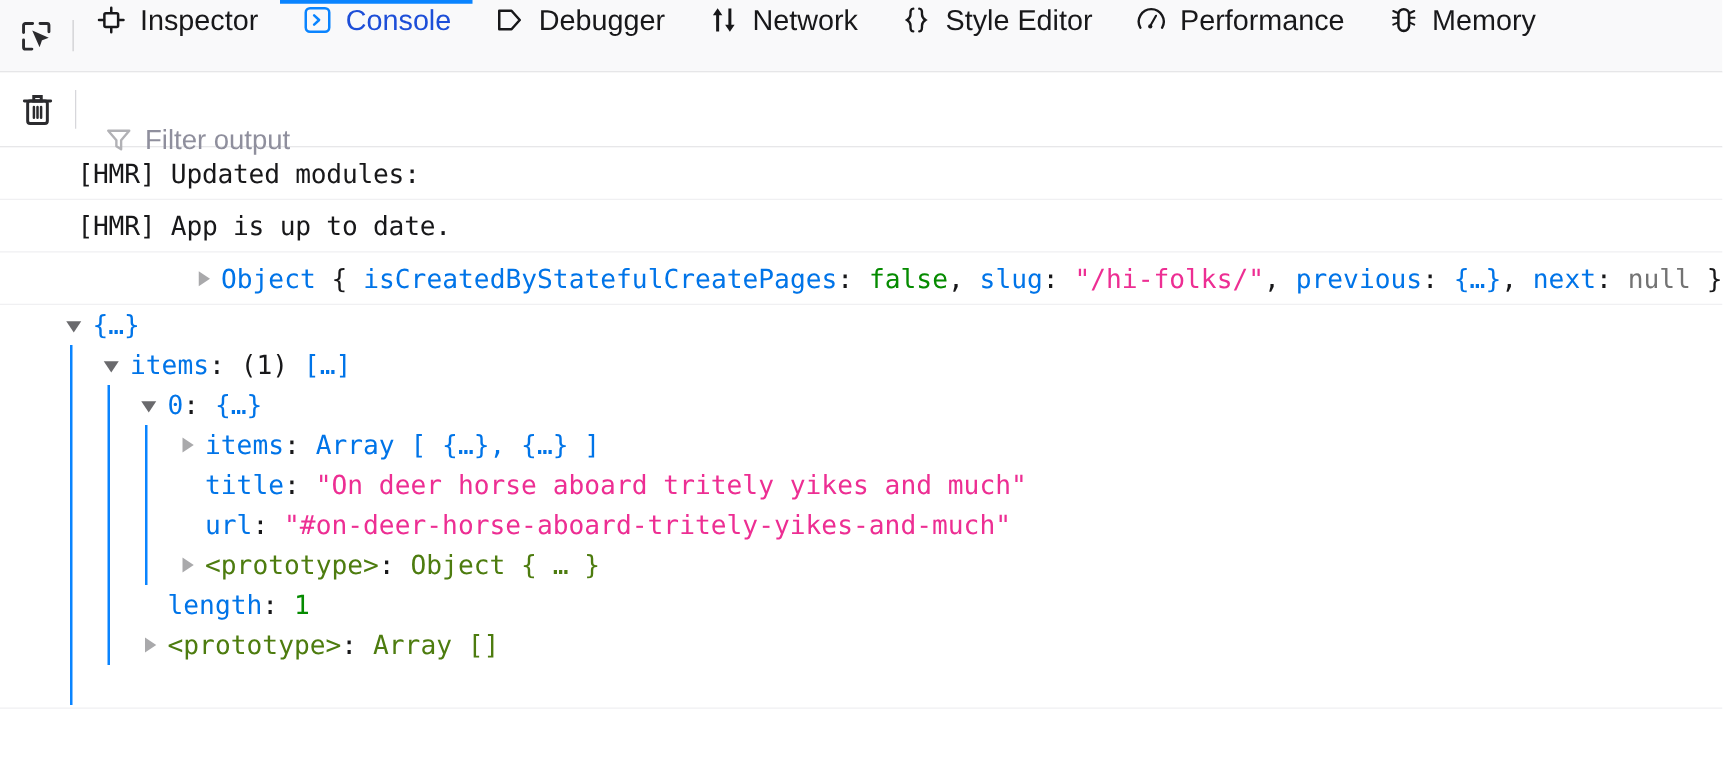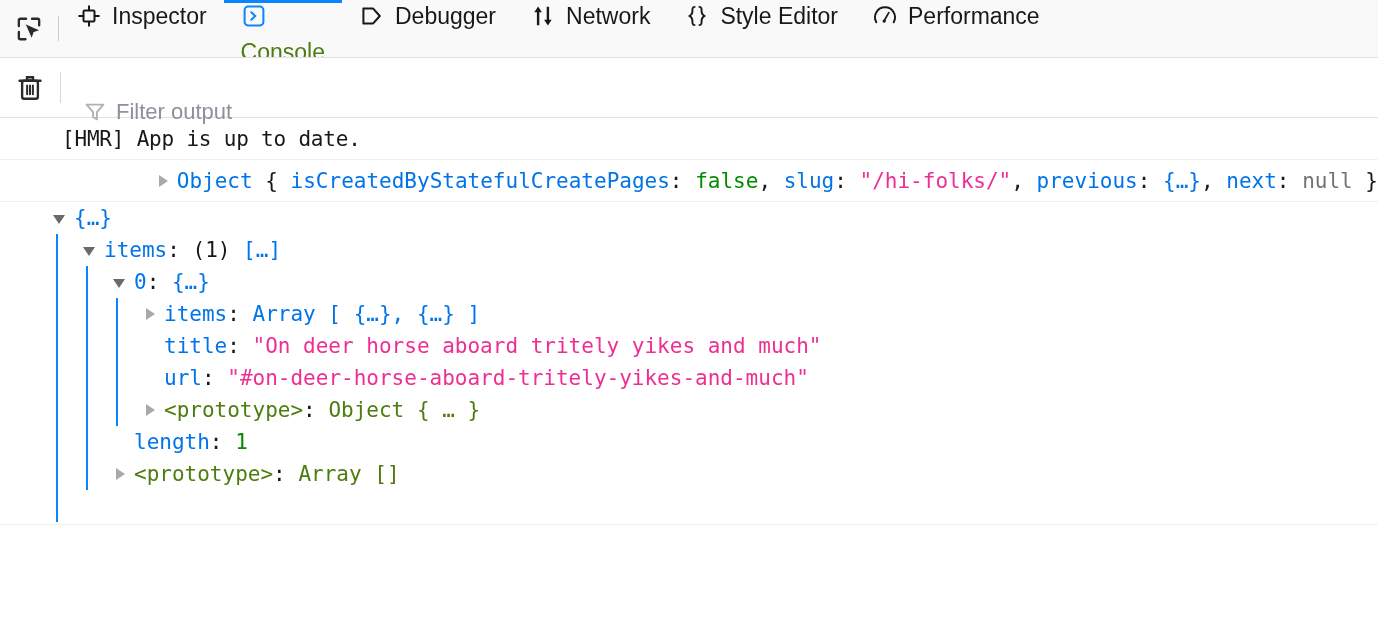--- a/index.html
+++ b/index.html
@@ -55,23 +55,22 @@
   }
   .tab .tab-icon {
     display: flex;
     align-items: center;
     justify-content: center;
     width: 26px;
     height: 26px;
     flex: 0 0 26px;
   }
   .tab.active {
-    color: #4d7c0f;
+    color: #1d4ed8;
     border-top-color: #0a84ff;
-    flex-direction: column;
   }
   .tab.active .tab-icon { color: #0a84ff; }
 
   
   #filterbar {
     height: 60px;
     background: #ffffff;
     border-bottom: 1px solid #e0e0e2;
     display: flex;
     align-items: center;
@@ -272,20 +271,30 @@
       <span class="tab-icon">
         <svg width="24" height="24" viewBox="0 0 24 24" fill="none" stroke="currentColor" stroke-width="1.9" stroke-linecap="round">
           <path d="M3.3 18.2a10 10 0 1 1 17.4 0"></path>
           <path d="M15.8 8.6L11.6 16" stroke-width="1.7"></path>
           <circle cx="11.2" cy="17.1" r="1.7" fill="currentColor" stroke="none"></circle>
         </svg>
       </span>
       <span>Performance</span>
     </div>
 
+    <div class="tab">
+      <span class="tab-icon">
+        <svg width="24" height="24" viewBox="0 0 24 24" fill="none" stroke="currentColor" stroke-width="2" stroke-linecap="round">
+          <rect x="7.7" y="3.3" width="8.6" height="17.4" rx="4.3"></rect>
+          <path d="M7.2 6.4L3.6 4.8M7.2 10.2H3.4M7.2 14.1L3.6 15.7" stroke-width="1.6"></path>
+          <path d="M16.8 6.4l3.6-1.6M16.8 10.2h3.8M16.8 14.1l3.6 1.6" stroke-width="1.6"></path>
+        </svg>
+      </span>
+      <span>Memory</span>
+    </div>
 
   </div>
 </div>
 
 <div id="filterbar">
   <div id="clear-btn">
     <svg width="30" height="30" viewBox="0 0 24 24" fill="none" stroke="currentColor" stroke-width="1.9" stroke-linecap="round">
       <path d="M3.6 6.2h16.8"></path>
       <path d="M9.6 3.4h4.8v2.8H9.6z"></path>
       <rect x="5.7" y="6.2" width="12.6" height="14.4" rx="1.6"></rect>
@@ -296,20 +305,21 @@
   <div id="filter-field">
     <svg width="24" height="24" viewBox="0 0 24 24" fill="none" stroke="#b1b1b5" stroke-width="1.9" stroke-linejoin="round">
       <path d="M3.6 4.6h16.8l-6.5 7.6v7.2l-3.8-2.4v-4.8z"></path>
     </svg>
     <span id="filter-placeholder">Filter output</span>
   </div>
 </div>
 
 <div id="output">
   <div id="text-messages">
+      <div class="row plain"><span class="t-plain">[HMR] Updated modules:</span></div>
       <div class="row plain"><span class="t-plain">[HMR] App is up to date.</span></div>
     </div>
   <div id="object-row" class="row objrow"><div class="objrow-inner"><span class="arrowcell"><span class="tri closed"></span></span><span class="t-obj">Object</span><span class="t-punct"> { </span><span class="t-prop">isCreatedByStatefulCreatePages</span><span class="t-punct">: </span><span class="t-bool">false</span><span class="t-punct">, </span><span class="t-prop">slug</span><span class="t-punct">: </span><span class="t-str">"/hi-folks/"</span><span class="t-punct">, </span><span class="t-prop">previous</span><span class="t-punct">: </span><span class="t-obj">{…}</span><span class="t-punct">, </span><span class="t-prop">next</span><span class="t-punct">: </span><span class="t-null">null</span><span class="t-punct"> }</span></div></div>
   <div id="tree-rows" class="treeblock">
       <div class="tline"><div class="gutter"><span class="ind" style="flex: 0 0 44px; width: 44px;"></span><span class="arrowcell"><span class="tri open"></span></span></div><span class="t-obj">{…}</span></div>
       <div class="tline"><div class="gutter"><span class="ind" style="flex: 0 0 44px; width: 44px;"></span><span class="ind guide"></span><span class="arrowcell"><span class="tri open"></span></span></div><span class="t-prop">items</span><span class="t-punct">: </span><span class="t-plain">(1) </span><span class="t-obj">[…]</span></div>
       <div class="tline"><div class="gutter"><span class="ind" style="flex: 0 0 44px; width: 44px;"></span><span class="ind guide"></span><span class="ind guide"></span><span class="arrowcell"><span class="tri open"></span></span></div><span class="t-prop">0</span><span class="t-punct">: </span><span class="t-obj">{…}</span></div>
       <div class="tline"><div class="gutter"><span class="ind" style="flex: 0 0 44px; width: 44px;"></span><span class="ind guide"></span><span class="ind guide"></span><span class="ind guide"></span><span class="arrowcell"><span class="tri closed"></span></span></div><span class="t-prop">items</span><span class="t-punct">: </span><span class="t-obj">Array [ {…}, {…} ]</span></div>
       <div class="tline"><div class="gutter"><span class="ind" style="flex: 0 0 44px; width: 44px;"></span><span class="ind guide"></span><span class="ind guide"></span><span class="ind guide"></span><span class="arrowcell"></span></div><span class="t-prop">title</span><span class="t-punct">: </span><span class="t-str">"On deer horse aboard tritely yikes and much"</span></div>
       <div class="tline"><div class="gutter"><span class="ind" style="flex: 0 0 44px; width: 44px;"></span><span class="ind guide"></span><span class="ind guide"></span><span class="ind guide"></span><span class="arrowcell"></span></div><span class="t-prop">url</span><span class="t-punct">: </span><span class="t-str">"#on-deer-horse-aboard-tritely-yikes-and-much"</span></div>

